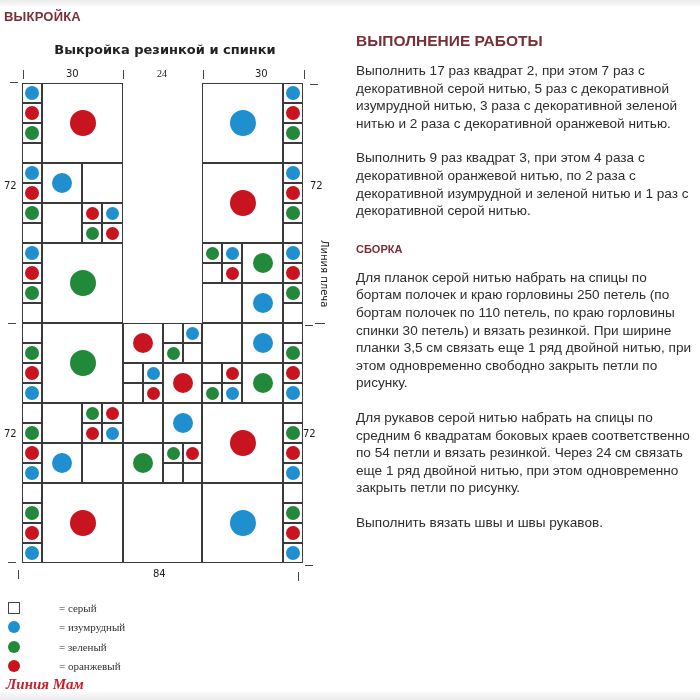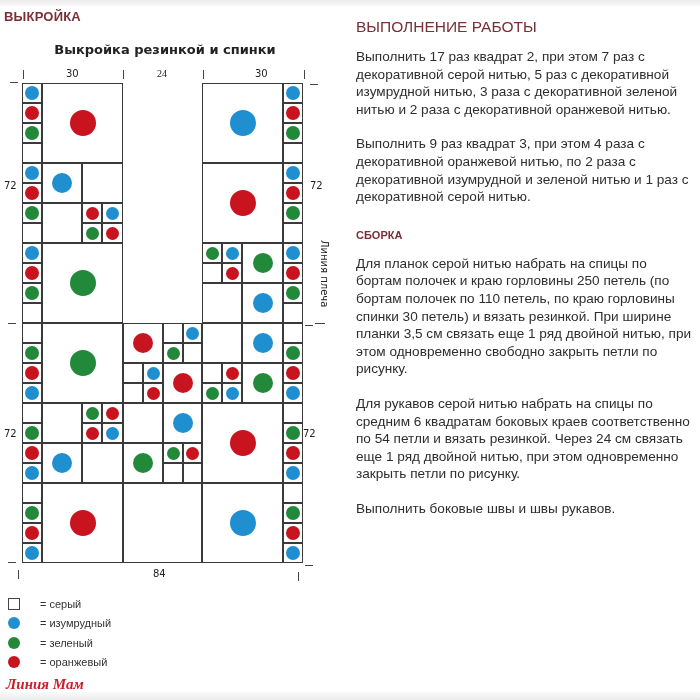--- a/index.html
+++ b/index.html
@@ -37,34 +37,34 @@
     font-family: "DejaVu Sans", sans-serif;
   }
   .tick { position: absolute; background: #444; }
   .shoulder-label {
     position: absolute; left: 312px; top: 240px; width: 18px; height: 85px;
     writing-mode: vertical-rl; font-size: 10px; color: #222;
     font-family: "DejaVu Sans", sans-serif;
   }
   .legend { position: absolute; left: 8px; top: 594px; }
   .legend-item {
-    position: relative; height: 19.5px; display: flex; align-items: center;
-    font-size: 11px; color: #333; font-family: Liberation Sans, sans-serif;
+    position: relative; height: 19.5px; display: flex; align-items: flex-end;
+    font-size: 11px; color: #333; font-family: Liberation Serif, serif; gap: 19px;
   }
   .legend-swatch { width: 12px; height: 12px; box-sizing: border-box; margin-right: 20px; }
   .legend-swatch.square { border: 1.3px solid #444; background: #fff; }
   .legend-swatch.circle { border-radius: 50%; }
   .watermark {
     position: absolute; left: 6px; top: 676px;
     font-family: "Liberation Serif", serif; font-style: italic; font-weight: bold;
     font-size: 15px; color: #c8202b; text-shadow: 0 0 2px #fff;
   }
   .right-col { position: absolute; left: 356px; top: 18px; width: 340px; }
   .right-title {
-    font-weight: normal; font-size: 15.5px; color: #7a2f37; margin: 0 0 12px 0;
+    font-weight: bold; font-size: 15.5px; color: #7a2f37; margin: 14px 0 12px 0;
   }
   .right-sub {
     font-weight: bold; font-size: 11px; color: #7a2f37; margin: 23px 0 14px 0;
   }
   .para {
     font-size: 13.6px; line-height: 17.6px; color: #2e2e2e; margin: 0 0 17px 0;
   }
 </style>
 </head>
 <body>
@@ -373,16 +373,16 @@
 
 <div class="watermark">Линия Мам</div>
 
 <div class="right-col">
   <div class="right-title">ВЫПОЛНЕНИЕ РАБОТЫ</div>
   <p class="para">Выполнить 17 раз квадрат 2, при этом 7 раз с декоративной серой нитью, 5 раз с декоративной изумрудной нитью, 3 раза с декоративной зеленой нитью и 2 раза с декоративной оранжевой нитью.</p>
   <p class="para" style="margin-bottom:0">Выполнить 9 раз квадрат 3, при этом 4 раза с декоративной оранжевой нитью, по 2 раза с декоративной изумрудной и зеленой нитью и 1 раз с декоративной серой нитью.</p>
   <div class="right-sub">СБОРКА</div>
   <p class="para">Для планок серой нитью набрать на спицы по бортам полочек и краю горловины 250 петель (по бортам полочек по 110 петель, по краю горловины спинки 30 петель) и вязать резинкой. При ширине планки 3,5 см связать еще 1 ряд двойной нитью, при этом одновременно свободно закрыть петли по рисунку.</p>
   <p class="para">Для рукавов серой нитью набрать на спицы по средним 6 квадратам боковых краев соответственно по 54 петли и вязать резинкой. Через 24 см связать еще 1 ряд двойной нитью, при этом одновременно закрыть петли по рисунку.</p>
-  <p class="para">Выполнить боковые швы и швы рукавов.</p>
+  <p class="para">Выполнить вязать швы и швы рукавов.</p>
 </div>
 
 <div class="bottombar"></div>
 
 </body></html>

